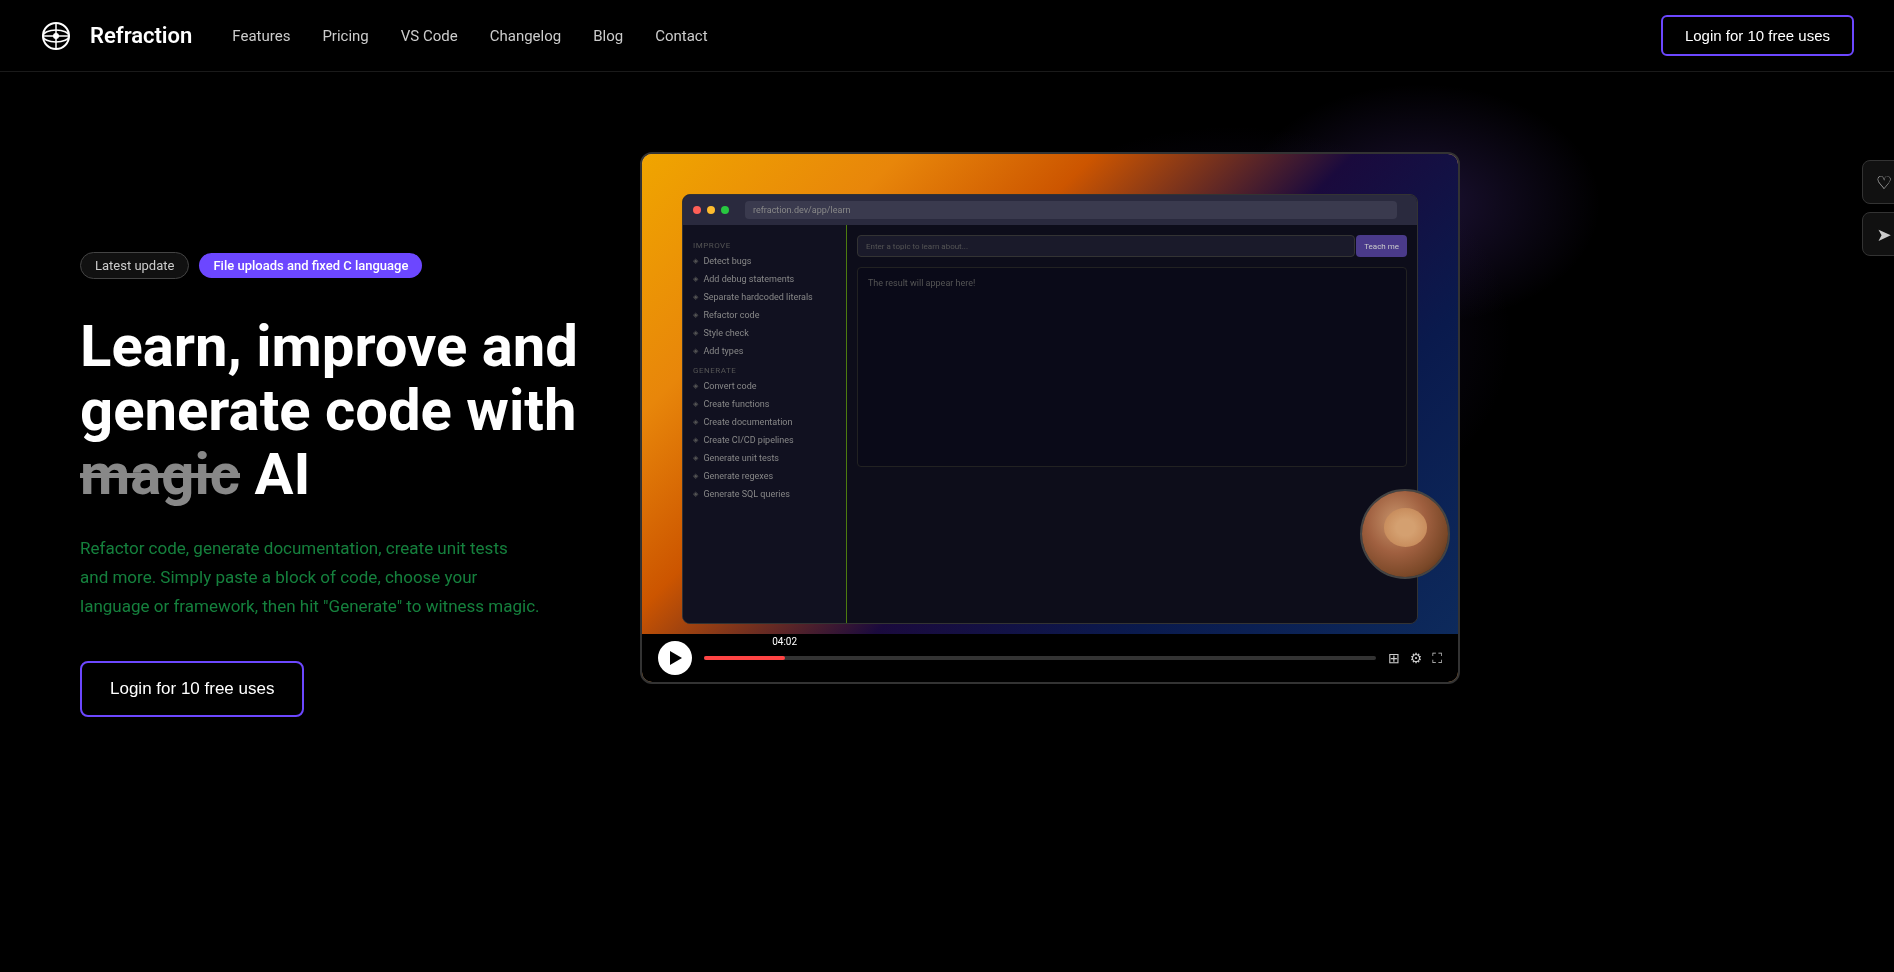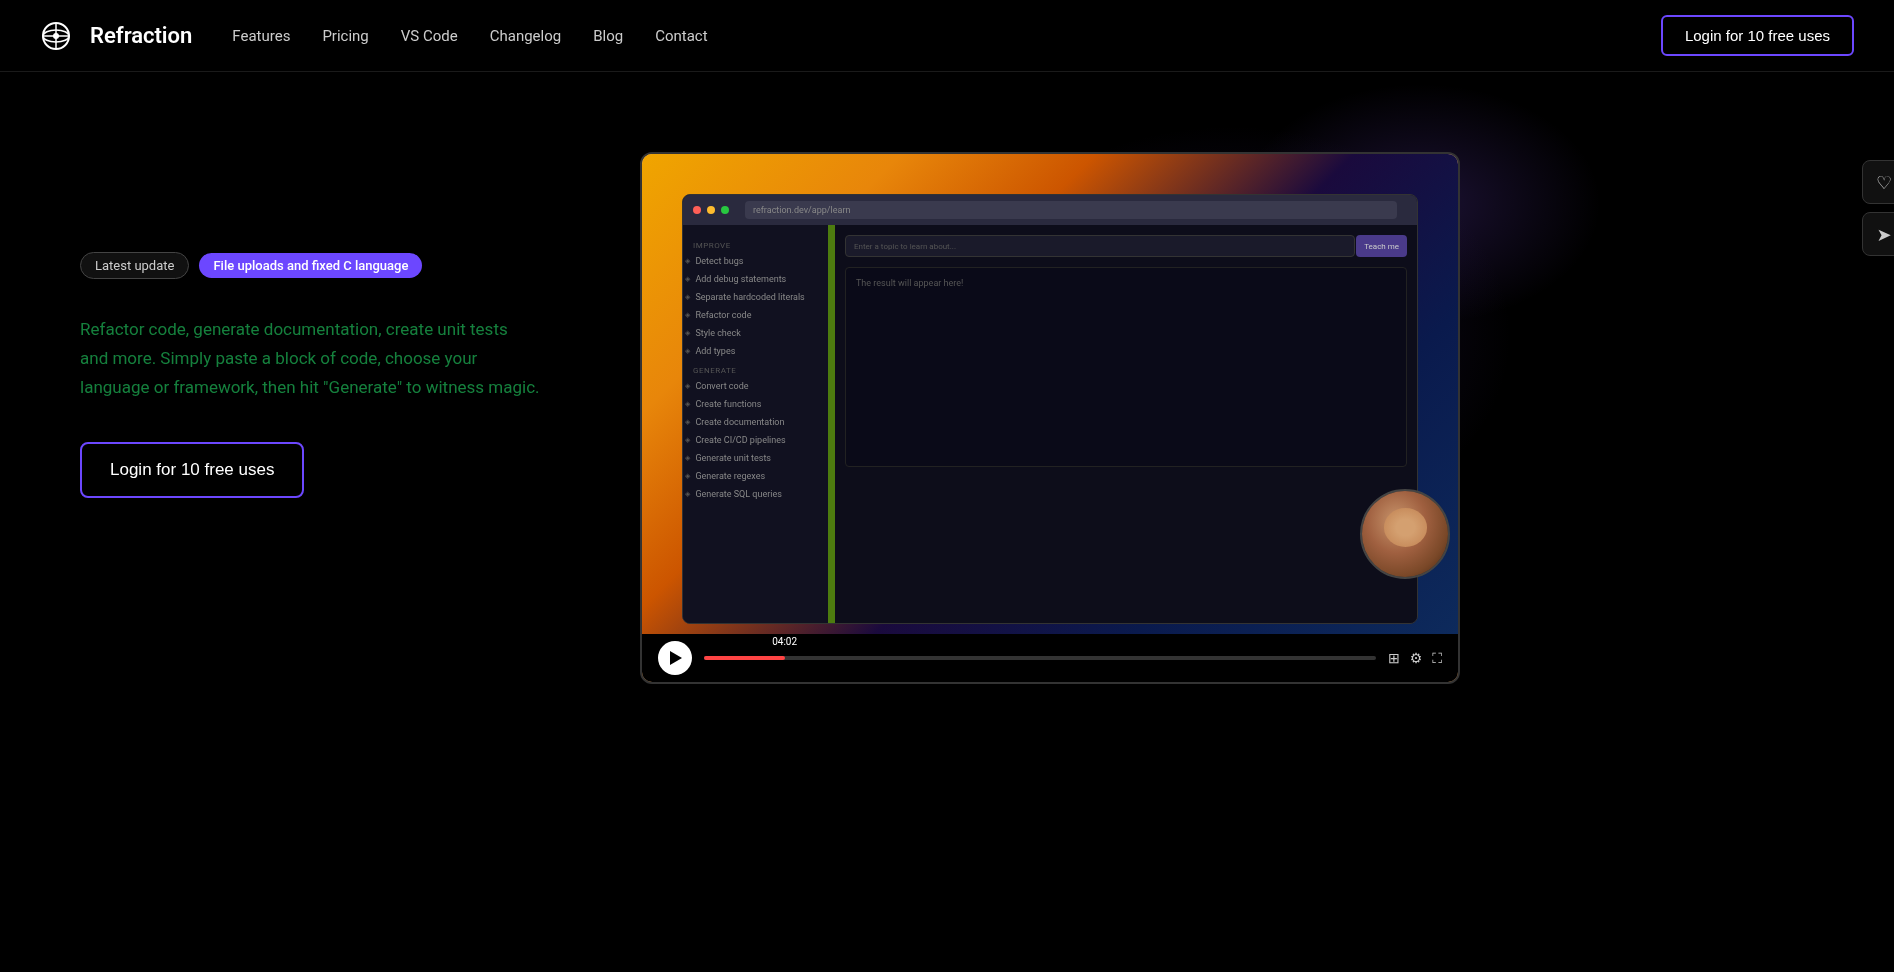--- a/index.html
+++ b/index.html
@@ -206,34 +206,34 @@
       align-items: center;
       padding: 0 8px;
       font-size: 9px;
       color: #888;
     }
     .browser-content {
       display: flex;
       height: calc(100% - 30px);
     }
     .sidebar-menu {
-      width: 152px;
+      width: 164px;
       background: #111120;
       padding: 10px 0;
-      border-right: 7px solid #4d7c0f;
+      border-right: 1px solid #4d7c0f;
     }
     .sidebar-section {
       padding: 6px 10px 2px;
       font-size: 8px;
       color: #555;
       text-transform: uppercase;
       letter-spacing: 0.5px;
     }
     .sidebar-item {
-      padding: 4px 2px;
+      padding: 4px 10px;
       font-size: 9px;
       color: #888;
       display: flex;
       align-items: center;
       gap: 5px;
     }
     .sidebar-item::before {
       content: '◈';
       font-size: 7px;
       color: #555;
@@ -426,20 +426,26 @@
   <button class="login-btn">Login for 10 free uses</button>
 </nav>
 
 <section class="hero">
   <div class="hero-left">
     <div class="update-badge">
       <span class="badge-label">Latest update</span>
       <span class="badge-update">File uploads and fixed C language</span>
     </div>
 
+    <h1 class="hero-heading">
+      <span>Learn, improve and</span><br>
+      <span>generate code with</span><br>
+      <span class="strikethrough">magic</span>
+      <span> </span><span>AI</span>
+    </h1>
 
     <p class="hero-subtext">Refactor code, generate documentation, create unit tests and more. Simply paste a block of code, choose your language or framework, then hit "Generate" to witness magic.</p>
 
     <button class="hero-cta">Login for 10 free uses</button>
   </div>
 
   <div class="hero-right">
     <div class="video-container">
       <div class="video-bg">
 

